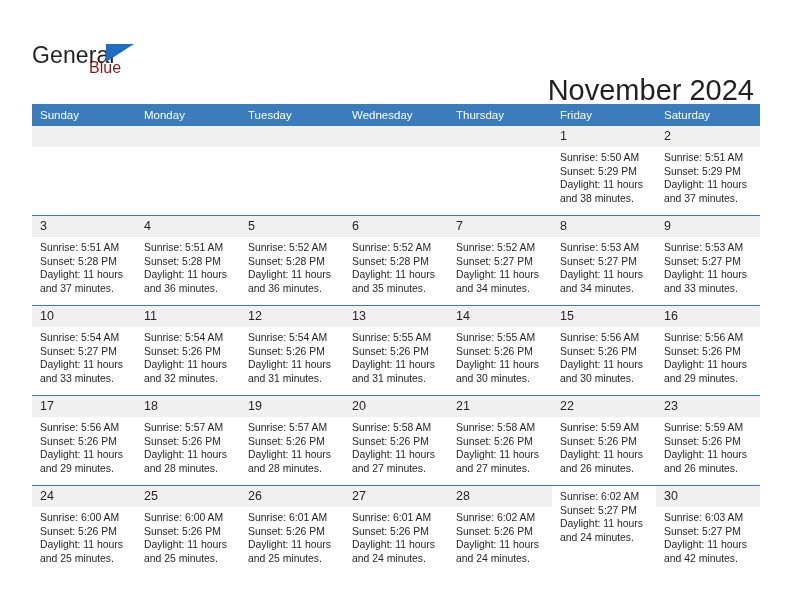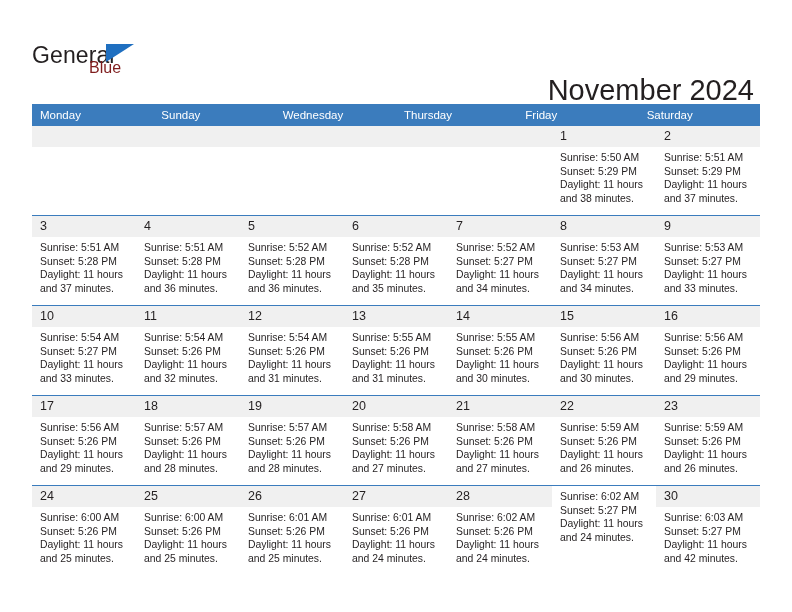--- a/index.html
+++ b/index.html
@@ -152,22 +152,23 @@
       <span class="logo-blue">Blue</span>
     </div>
     <div class="title-block">
       <div class="cal-title">November 2024</div>
       <div class="cal-subtitle">Odala, Mimaropa, Philippines</div>
     </div>
   </div>
 
   <div class="calendar">
     <div class="weekdays" id="weekday-row">
+        <div class="weekday">Sunday</div>
         <div class="weekday">Monday</div>
-        <div class="weekday">Sunday</div>
+        <div class="weekday">Tuesday</div>
         <div class="weekday">Wednesday</div>
         <div class="weekday">Thursday</div>
         <div class="weekday">Friday</div>
         <div class="weekday">Saturday</div>
       </div>
     <div id="weeks-container">
         <div class="week first">
           <div class="day empty">
             <div class="day-band"><span class="day-num"></span></div>
           </div>

